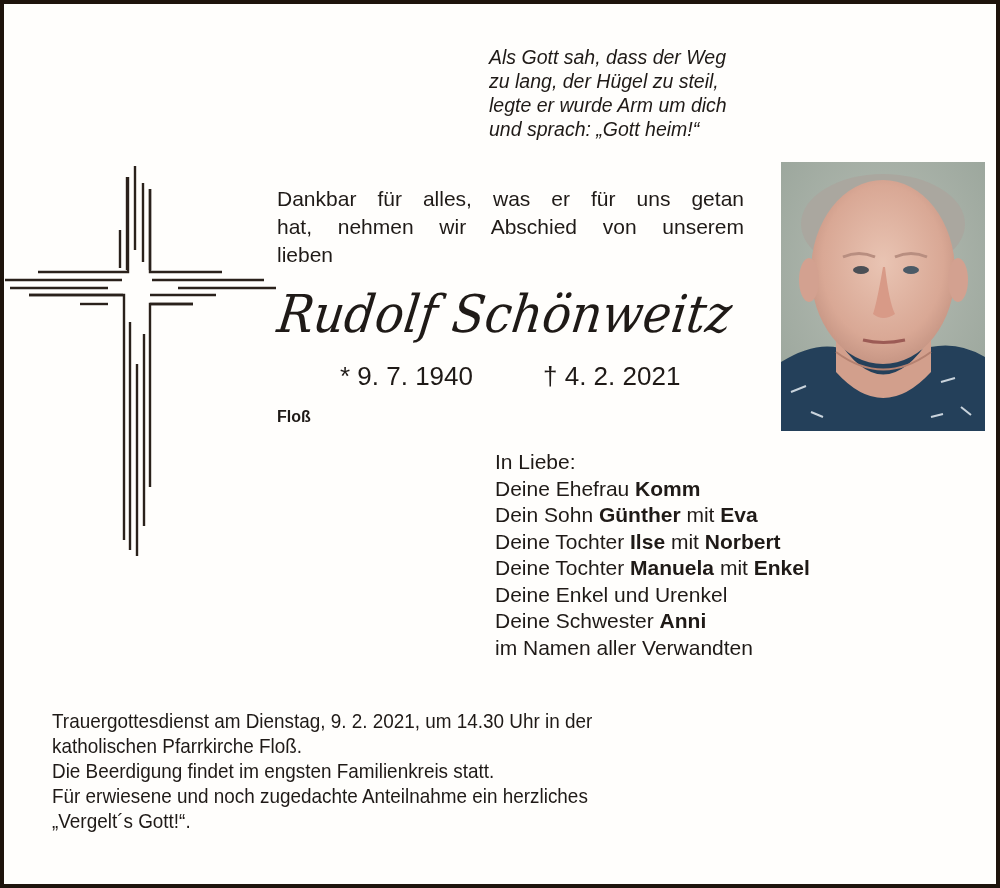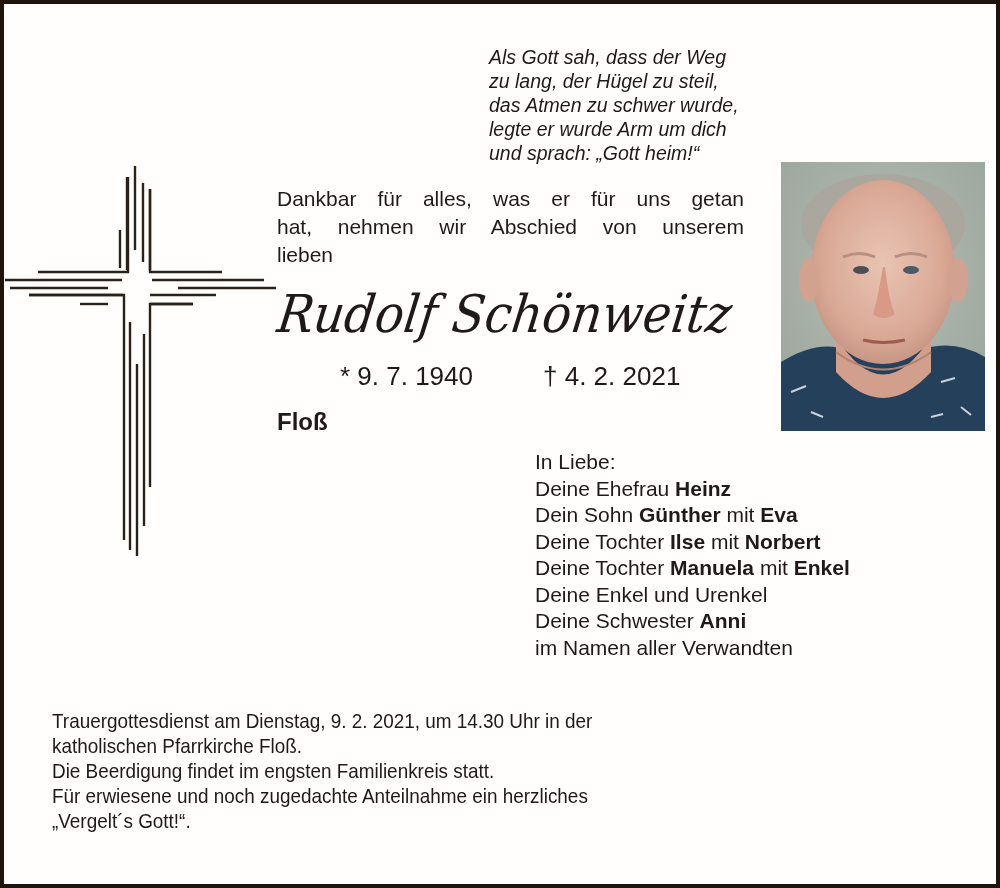--- a/index.html
+++ b/index.html
@@ -21,23 +21,23 @@
   .intro .line.last { text-align-last: left; }
   .name {
     position: absolute; left: 278px; top: 284px;
     font-family: "DejaVu Serif", serif; font-style: italic; font-size: 52px;
     color: #1f1a17; letter-spacing: 0px; white-space: nowrap;
     transform: scaleX(0.92) skewX(-8deg); transform-origin: left center;
   }
   .dates { top: 361px; font-size: 26px; }
   .birth { left: 340px; }
   .death { left: 543px; }
-  .place { left: 277px; top: 408px; font-size: 24px; font-weight: bold; }
+  .place { left: 277px; top: 408px; font-size: 16px; font-weight: bold; }
   .family { left: 495px; top: 449px; font-size: 21px; line-height: 26.5px; }
-  .family div { white-space: nowrap; margin-left: 40px; }
+  .family div { white-space: nowrap; }
   .family b { font-weight: bold; }
   .footer {
     left: 52px; top: 708px; font-size: 21px; line-height: 25px;
     transform: scaleX(0.9); transform-origin: left top;
   }
   .footer div { white-space: nowrap; }
   .photo {
     position: absolute; left: 781px; top: 162px; width: 204px; height: 269px;
     overflow: hidden;
     background: #a9b2a8;
@@ -78,21 +78,20 @@
 
     <line x1="130" y1="322" x2="130" y2="550"></line>
     <line x1="137" y1="364" x2="137" y2="556"></line>
     <line x1="144" y1="334" x2="144" y2="526"></line>
   </g>
 </svg>
 
 <div class="txt poem">
   <div>Als Gott sah, dass der Weg</div>
   <div>zu lang, der Hügel zu steil,</div>
-  <div>das Atmen zu schwer wurde,</div>
   <div>legte er wurde Arm um dich</div>
   <div>und sprach: „Gott heim!“</div>
 </div>
 
 <div class="txt intro">
   <span class="line">Dankbar für alles, was er für uns getan</span>
   <span class="line">hat, nehmen wir Abschied von unserem</span>
   <span class="line last">lieben</span>
 </div>
 
@@ -139,21 +138,21 @@
     <path d="M102,105 Q96,140 92,152 Q102,160 114,152 Q108,140 104,105" fill="#d89a87"></path>
 
     <path d="M82,178 Q102,183 124,178" stroke="#9c5b55" stroke-width="3" fill="none"></path>
 
     <path d="M55,190 Q102,225 150,190" stroke="#b48170" stroke-width="2" fill="none"></path>
   </svg>
 </div>
 
 <div class="txt family">
   <div>In Liebe:</div>
-  <div><span>Deine Ehefrau </span><b>Heinz</b></div>
+  <div><span>Deine Ehefrau </span><b>Komm</b></div>
   <div><span>Dein Sohn </span><b>Günther</b><span> mit </span><b>Eva</b></div>
   <div><span>Deine Tochter </span><b>Ilse</b><span> mit </span><b>Norbert</b></div>
   <div><span>Deine Tochter </span><b>Manuela</b><span> mit </span><b>Enkel</b></div>
   <div><span>Deine Enkel und Urenkel</span></div>
   <div><span>Deine Schwester </span><b>Anni</b></div>
   <div><span>im Namen aller Verwandten</span></div>
 </div>
 
 <div class="txt footer">
   <div>Trauergottesdienst am Dienstag, 9. 2. 2021, um 14.30 Uhr in der</div>

